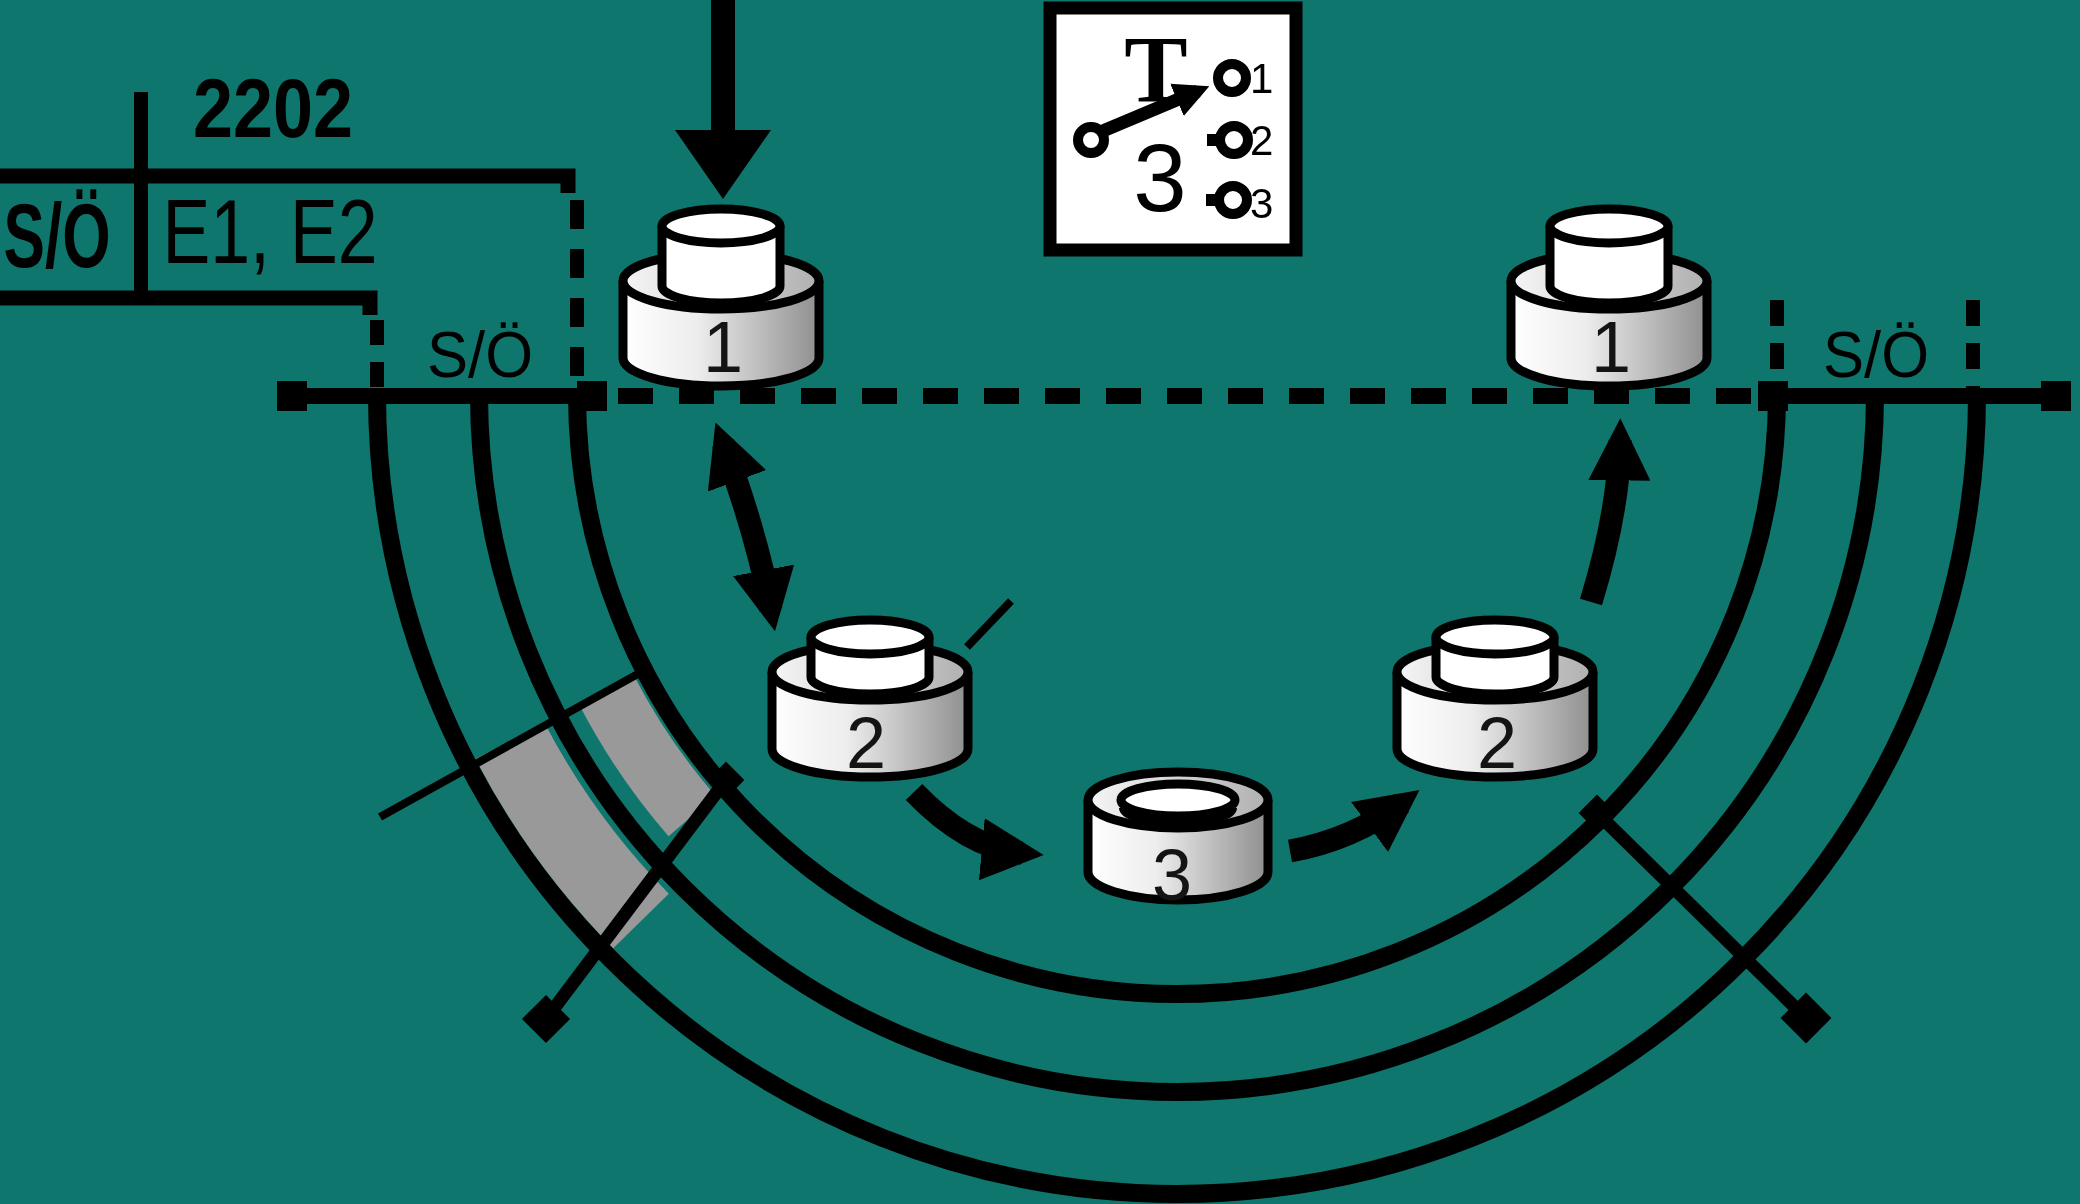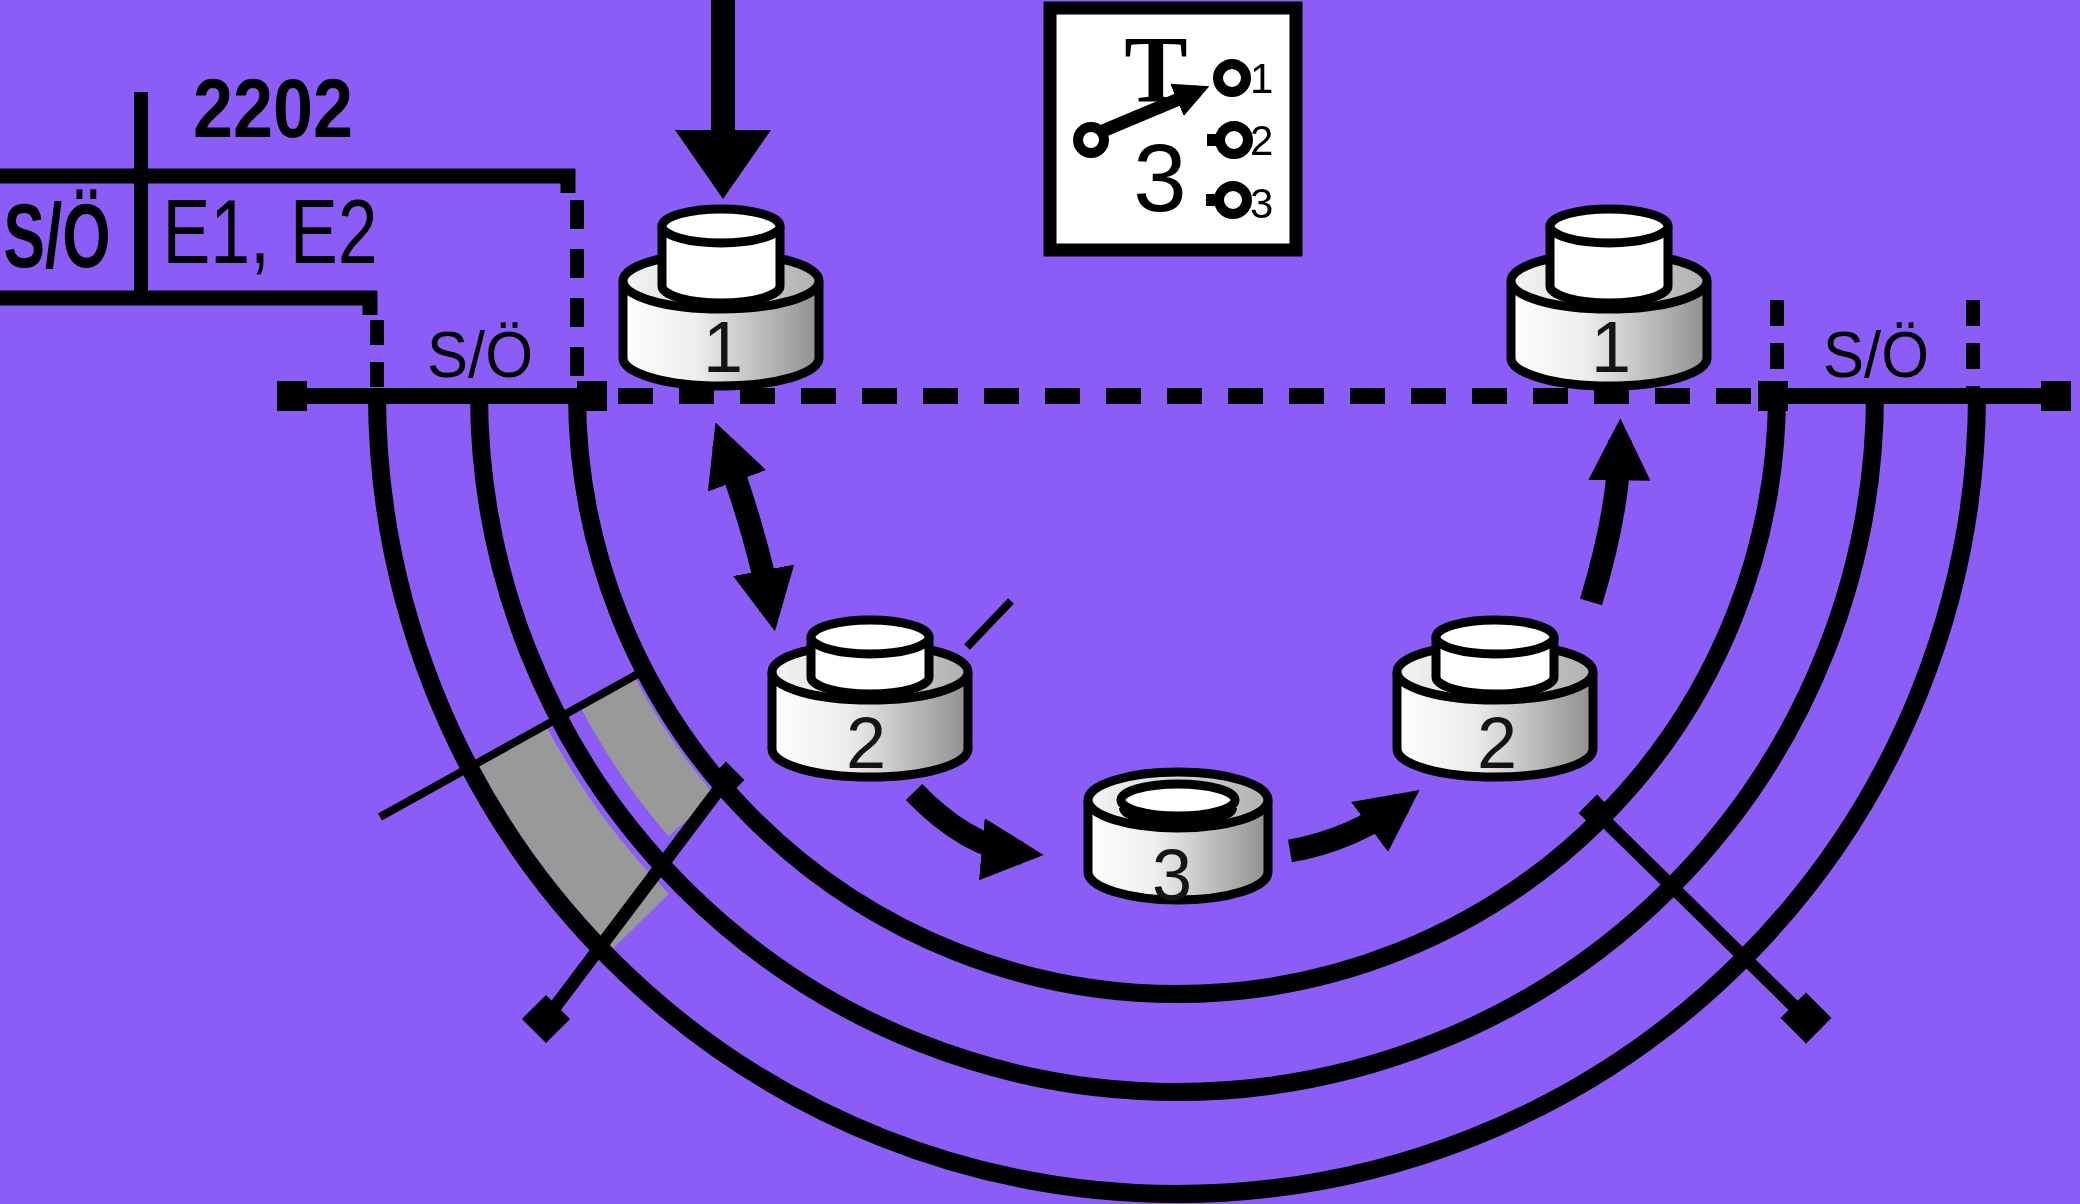--- a/index.html
+++ b/index.html
@@ -1,16 +1,16 @@
 <!DOCTYPE html>
 <html><head>
 <meta charset="utf-8">
 <style>
   html,body{margin:0;padding:0;background:#ffffff;}
-  .stage{width:2080px;height:1204px;position:relative;background:#8b5cf6;overflow:hidden;}
+  .stage{width:2080px;height:1204px;position:relative;background:#0f766e;overflow:hidden;}
   svg{display:block;}
   text{fill:#000;}
   .sans{font-family:"Liberation Sans", sans-serif;}
   .serif{font-family:"Liberation Serif","DejaVu Serif", serif;}
   .bold{font-weight:bold;}
   .knob-num{font-family:"Liberation Sans", sans-serif;font-size:72px;fill:#141414;}
 </style>
 </head>
 <body>
 

